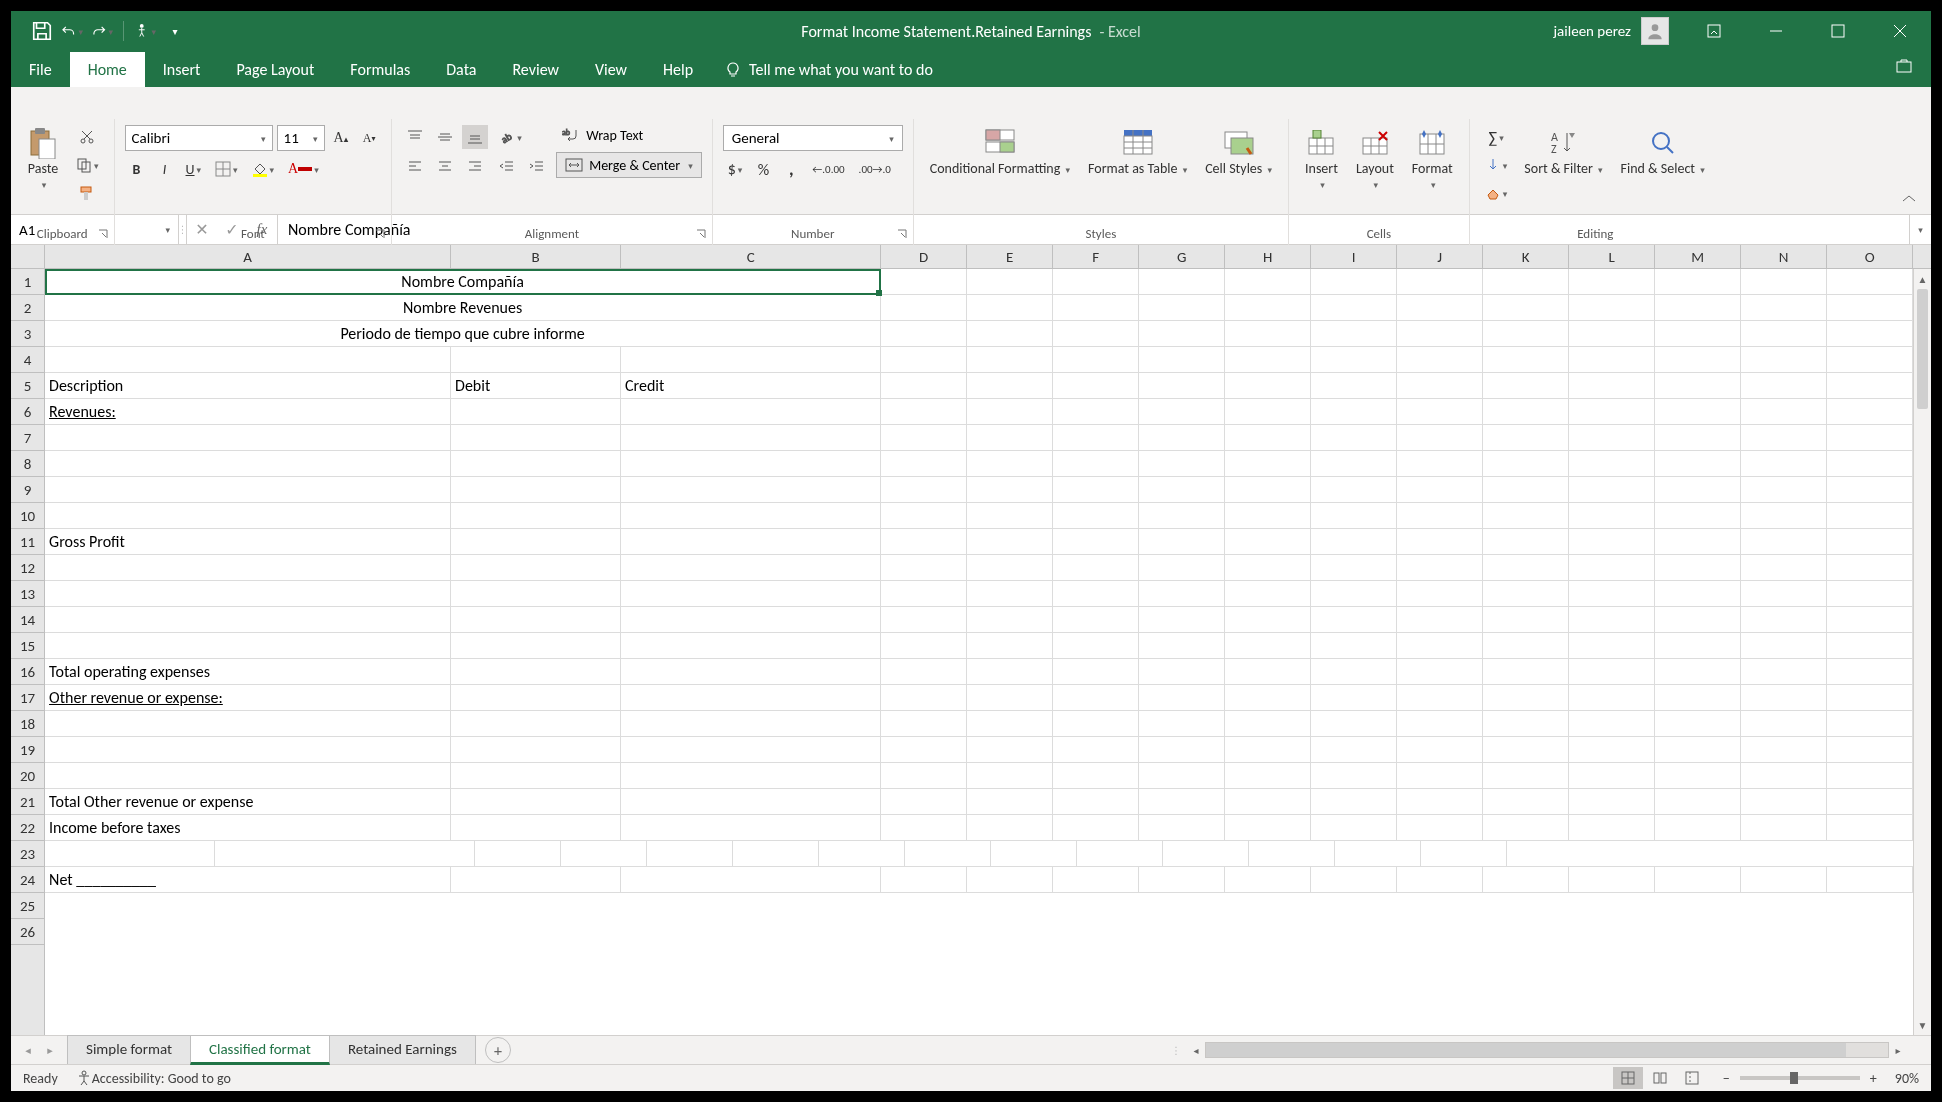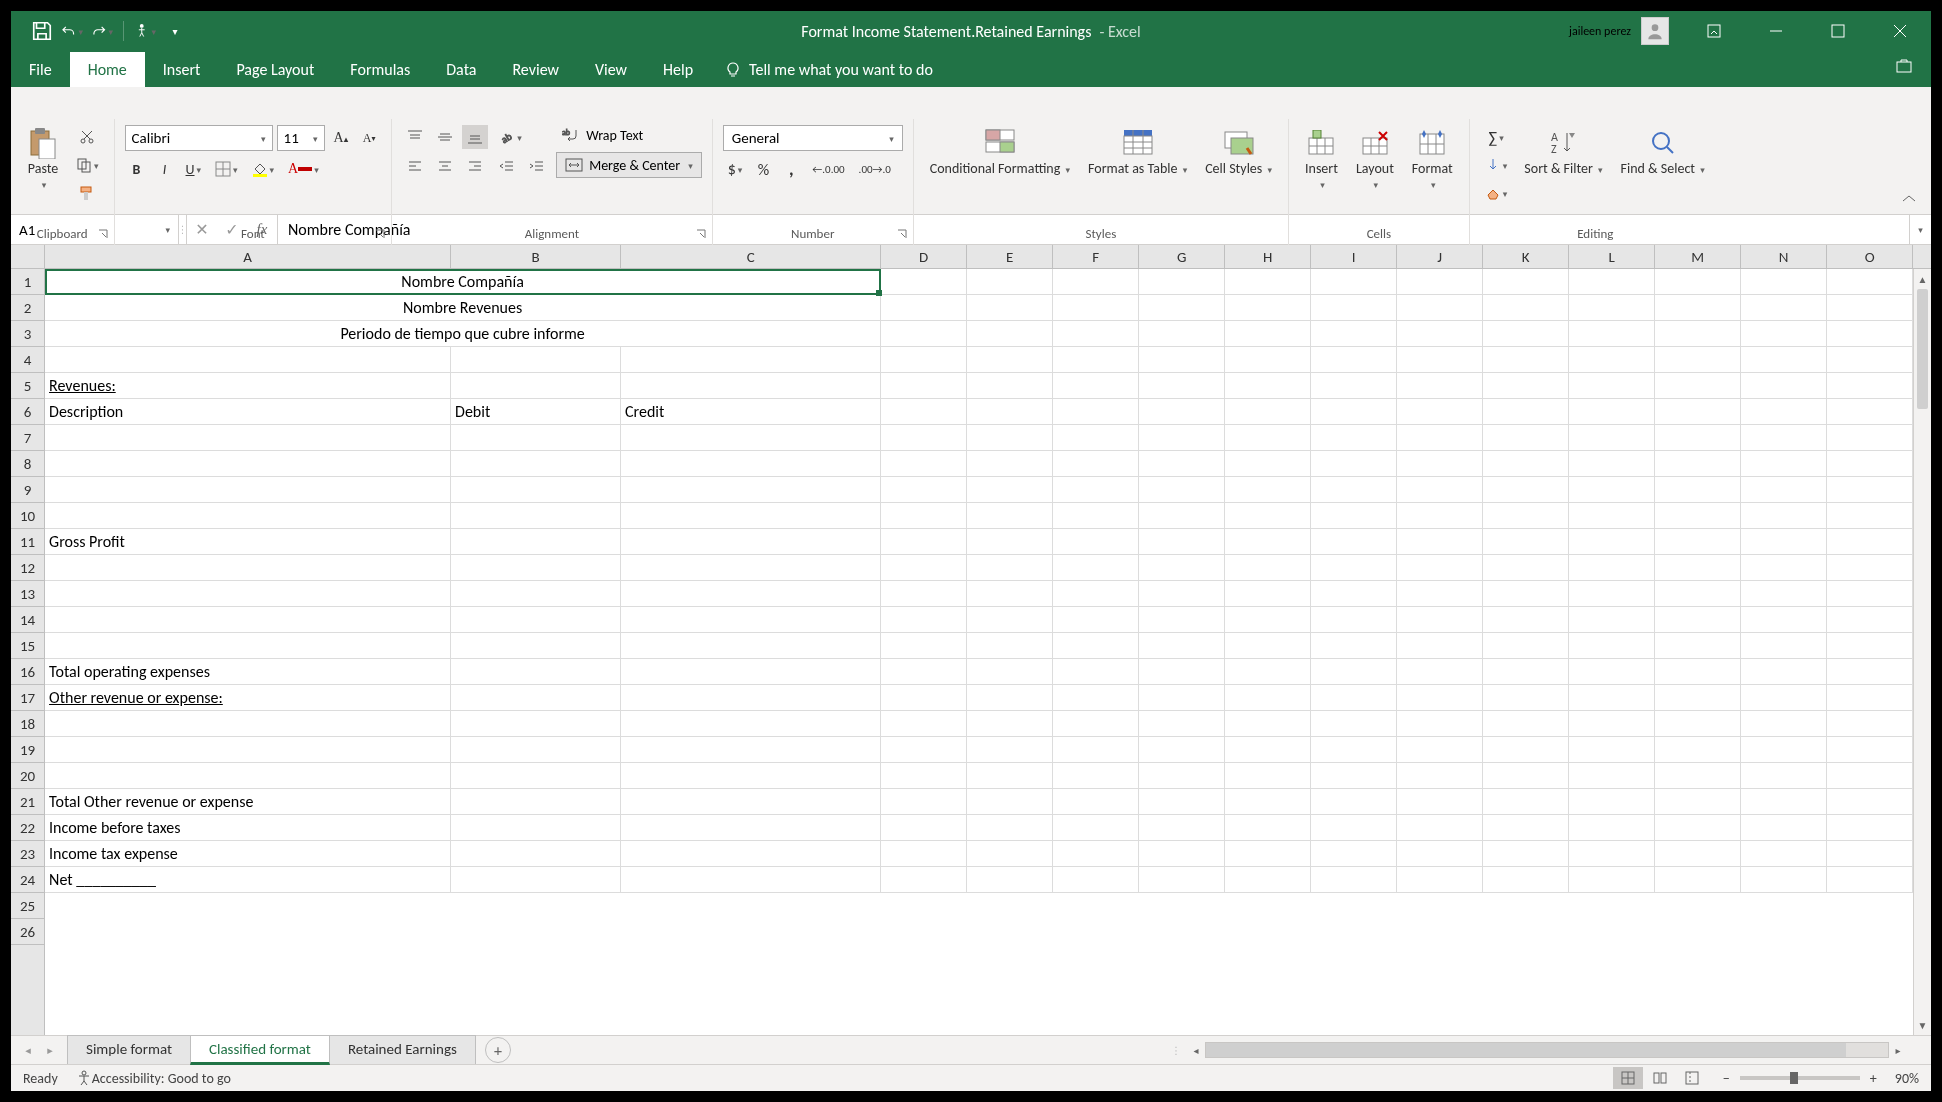--- a/index.html
+++ b/index.html
@@ -8,21 +8,21 @@
 
 
 .titlebar { height: 40px; background: #217346; display: flex; align-items: center; color: #fff; position: relative; }
 .qat { display: flex; align-items: center; gap: 8px; padding-left: 20px; }
 .qat .qicon { width: 22px; height: 22px; display: flex; align-items: center; justify-content: center; color: #fff; font-size: 14px; cursor: pointer; }
 .qat .sep { width: 1px; height: 20px; background: rgba(255,255,255,0.25); margin: 0 2px; }
 .title-center { position: absolute; left: 50%; transform: translateX(-50%); display: flex; align-items: center; gap: 8px; font-size: 16px; }
 .title-center .doc { color: #fff; }
 .title-center .app { color: rgba(255,255,255,0.75); }
 .title-right { margin-left: auto; display: flex; align-items: center; gap: 4px; padding-right: 2px; }
-.title-right .user { color: #000000; font-size: 12px; margin-right: 6px; }
+.title-right .user { color: #ffffff; font-size: 15px; margin-right: 6px; }
 .title-right .avatar { width: 28px; height: 28px; background: #e6e6e6; border: 1px solid #ccc; display: flex; align-items: center; justify-content: center; margin-right: 12px; }
 .title-right .avatar svg { width: 20px; height: 20px; fill: #999; }
 .winbtn { width: 58px; height: 40px; display: flex; align-items: center; justify-content: center; color: #fff; cursor: pointer; }
 .winbtn svg { width: 14px; height: 14px; stroke: #fff; fill: none; stroke-width: 1; }
 
 
 .tabrow { height: 36px; background: #217346; display: flex; align-items: flex-end; }
 .tab { padding: 8px 18px; color: #fff; font-size: 16px; cursor: pointer; }
 .tab.active { background: #fff; color: #217346; }
 .tellme { display: flex; align-items: center; gap: 8px; color: #fff; font-size: 16px; padding: 8px 14px; cursor: text; }
@@ -703,54 +703,54 @@
             <div class="cell" style="width: 86px;"></div>
             <div class="cell" style="width: 86px;"></div>
             <div class="cell" style="width: 86px;"></div>
             <div class="cell" style="width: 86px;"></div>
             <div class="cell" style="width: 86px;"></div>
             <div class="cell" style="width: 86px;"></div>
             <div class="cell" style="width: 86px;"></div>
             <div class="cell" style="width: 86px;"></div>
           </div>
           <div class="gridrow">
-            <div class="cell ul" style="width: 406px;">Revenues:</div>
-            <div class="cell" style="width: 170px;"></div>
-            <div class="cell" style="width: 260px;"></div>
-            <div class="cell" style="width: 86px;"></div>
-            <div class="cell" style="width: 86px;"></div>
-            <div class="cell" style="width: 86px;"></div>
-            <div class="cell" style="width: 86px;"></div>
-            <div class="cell" style="width: 86px;"></div>
-            <div class="cell" style="width: 86px;"></div>
-            <div class="cell" style="width: 86px;"></div>
-            <div class="cell" style="width: 86px;"></div>
-            <div class="cell" style="width: 86px;"></div>
-            <div class="cell" style="width: 86px;"></div>
-            <div class="cell" style="width: 86px;"></div>
-            <div class="cell" style="width: 86px;"></div>
-          </div>
-          <div class="gridrow">
             <div class="cell" style="width: 406px;">Description</div>
             <div class="cell" style="width: 170px;">Debit</div>
             <div class="cell" style="width: 260px;">Credit</div>
             <div class="cell" style="width: 86px;"></div>
             <div class="cell" style="width: 86px;"></div>
             <div class="cell" style="width: 86px;"></div>
             <div class="cell" style="width: 86px;"></div>
             <div class="cell" style="width: 86px;"></div>
             <div class="cell" style="width: 86px;"></div>
             <div class="cell" style="width: 86px;"></div>
             <div class="cell" style="width: 86px;"></div>
             <div class="cell" style="width: 86px;"></div>
             <div class="cell" style="width: 86px;"></div>
             <div class="cell" style="width: 86px;"></div>
             <div class="cell" style="width: 86px;"></div>
           </div>
           <div class="gridrow">
+            <div class="cell ul" style="width: 406px;">Revenues:</div>
+            <div class="cell" style="width: 170px;"></div>
+            <div class="cell" style="width: 260px;"></div>
+            <div class="cell" style="width: 86px;"></div>
+            <div class="cell" style="width: 86px;"></div>
+            <div class="cell" style="width: 86px;"></div>
+            <div class="cell" style="width: 86px;"></div>
+            <div class="cell" style="width: 86px;"></div>
+            <div class="cell" style="width: 86px;"></div>
+            <div class="cell" style="width: 86px;"></div>
+            <div class="cell" style="width: 86px;"></div>
+            <div class="cell" style="width: 86px;"></div>
+            <div class="cell" style="width: 86px;"></div>
+            <div class="cell" style="width: 86px;"></div>
+            <div class="cell" style="width: 86px;"></div>
+          </div>
+          <div class="gridrow">
             <div class="cell" style="width: 406px;"></div>
             <div class="cell" style="width: 170px;"></div>
             <div class="cell" style="width: 260px;"></div>
             <div class="cell" style="width: 86px;"></div>
             <div class="cell" style="width: 86px;"></div>
             <div class="cell" style="width: 86px;"></div>
             <div class="cell" style="width: 86px;"></div>
             <div class="cell" style="width: 86px;"></div>
             <div class="cell" style="width: 86px;"></div>
             <div class="cell" style="width: 86px;"></div>
@@ -1009,21 +1009,20 @@
             <div class="cell" style="width: 86px;"></div>
             <div class="cell" style="width: 86px;"></div>
             <div class="cell" style="width: 86px;"></div>
             <div class="cell" style="width: 86px;"></div>
             <div class="cell" style="width: 86px;"></div>
             <div class="cell" style="width: 86px;"></div>
             <div class="cell" style="width: 86px;"></div>
             <div class="cell" style="width: 86px;"></div>
           </div>
           <div class="gridrow">
-            <div class="cell" style="width: 406px;">Income tax expense</div>
             <div class="cell" style="width: 170px;"></div>
             <div class="cell" style="width: 260px;"></div>
             <div class="cell" style="width: 86px;"></div>
             <div class="cell" style="width: 86px;"></div>
             <div class="cell" style="width: 86px;"></div>
             <div class="cell" style="width: 86px;"></div>
             <div class="cell" style="width: 86px;"></div>
             <div class="cell" style="width: 86px;"></div>
             <div class="cell" style="width: 86px;"></div>
             <div class="cell" style="width: 86px;"></div>

